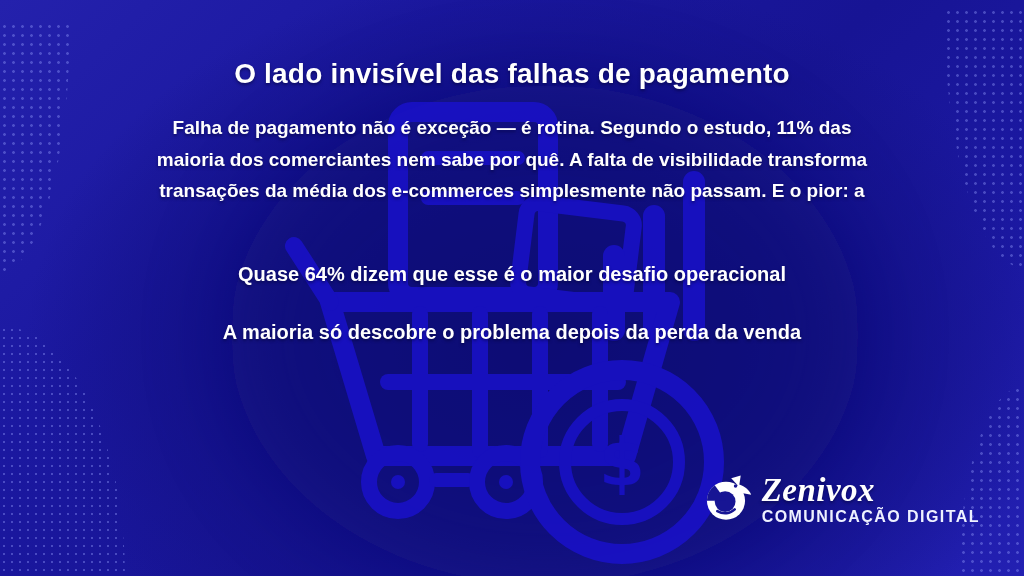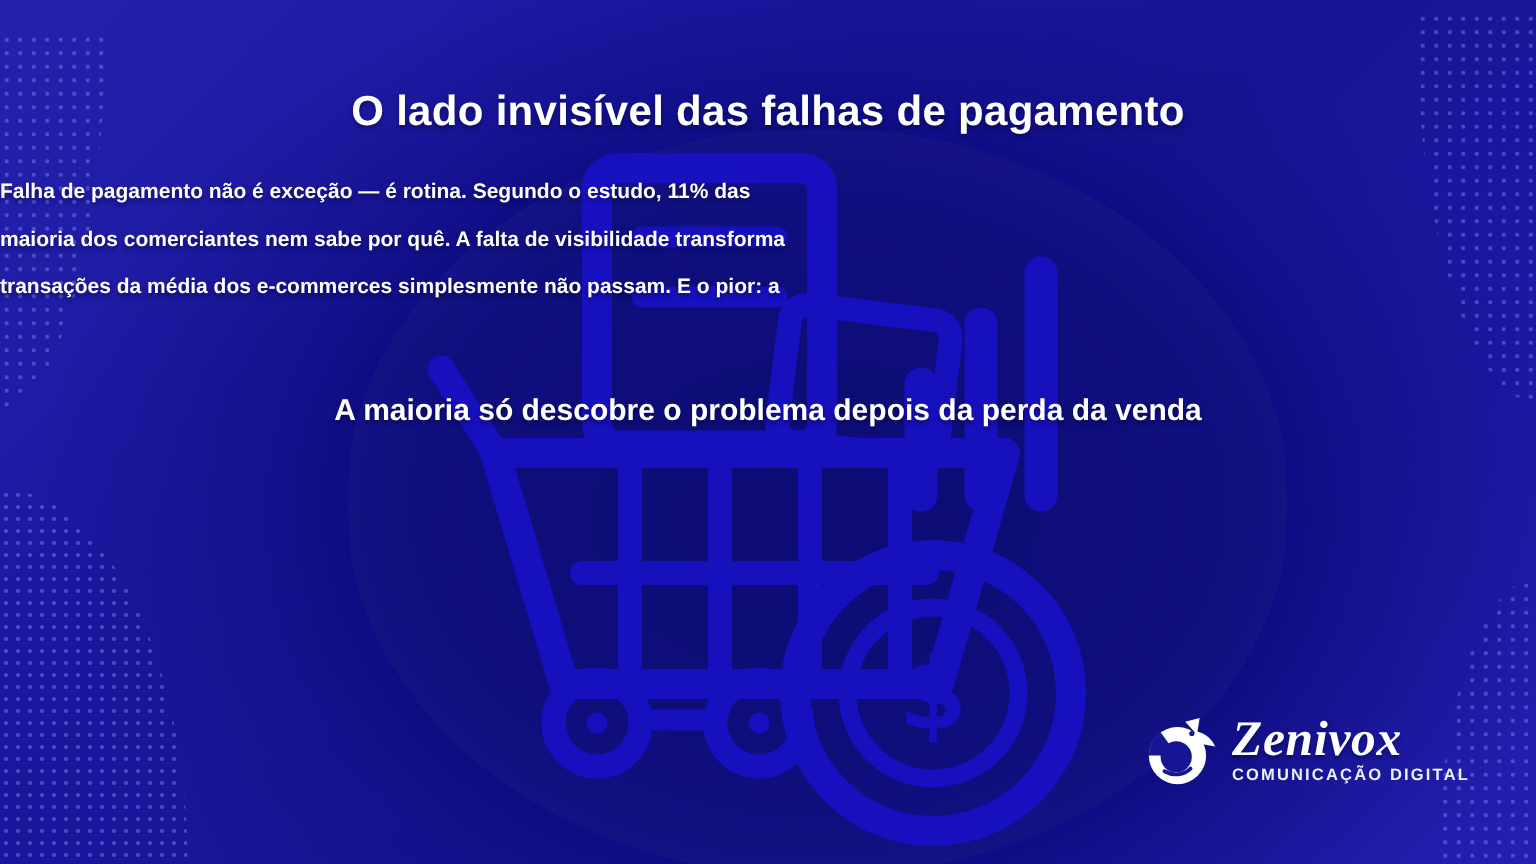--- a/index.html
+++ b/index.html
@@ -29,21 +29,21 @@
   .watermark { position: absolute; left: 0; top: 0; }
 
   .shadowed { text-shadow: 0 2px 3px rgba(4,4,48,0.5); }
 
   .title {
     position: absolute; top: 58px; left: 0; width: 100%;
     text-align: center; font-size: 28px; font-weight: 700; letter-spacing: 0.2px;
   }
   .paragraph {
     position: absolute; top: 112px; left: 0; width: 100%;
-    text-align: left; font-size: 14px; font-weight: 700;
+    text-align: center; font-size: 19px; font-weight: 700;
   }
   .paragraph .pline { display: block; line-height: 31.5px; white-space: nowrap; }
 
   .bullets {
     position: absolute; top: 262px; left: 0; width: 100%; text-align: center;
   }
   .bullets .bline {
     display: block; font-size: 20px; font-weight: 700; line-height: 24px;
     margin-bottom: 34px; white-space: nowrap;
   }
@@ -51,21 +51,21 @@
   .logo {
     position: absolute; right: 44px; bottom: 50px;
     display: flex; align-items: flex-start; gap: 10px;
   }
   .logo-name {
     font-family: "Liberation Serif", serif; font-style: italic; font-weight: 700;
     font-size: 33px; line-height: 30px; letter-spacing: 0.5px;
     text-shadow: 0 2px 3px rgba(4,4,48,0.5);
   }
   .logo-tagline {
-    margin-top: 3px; font-size: 11px; font-weight: 700; letter-spacing: 1.45px;
+    margin-top: 3px; font-size: 16px; font-weight: 700; letter-spacing: 1.45px;
     text-align: center; color: #eef1ff; white-space: nowrap;
   }
 </style>
 </head>
 <body>
 
 <div class="canvas">
 
   <div class="dots tl"></div>
   <div class="dots tr"></div>
@@ -114,20 +114,21 @@
 
   <div class="title shadowed">O lado invisível das falhas de pagamento</div>
 
   <div class="paragraph shadowed">
     <span class="pline">Falha de pagamento não é exceção — é rotina. Segundo o estudo, 11% das</span>
     <span class="pline">maioria dos comerciantes nem sabe por quê. A falta de visibilidade transforma</span>
     <span class="pline">transações da média dos e-commerces simplesmente não passam. E o pior: a</span>
   </div>
 
   <div class="bullets shadowed">
+    <span class="bline">Quase 64% dizem que esse é o maior desafio operacional</span>
     <span class="bline">A maioria só descobre o problema depois da perda da venda</span>
   </div>
 
   <div class="logo">
     <svg width="52" height="48" viewBox="0 0 60 54">
       <g fill="#ffffff">
         <circle cx="30" cy="29" r="22"></circle>
         <path d="M36 3 L47 0 L45 13 Z"></path>
         <path d="M44 10 C52 12 57 17 59 22 L42 19 Z"></path>
       </g>

